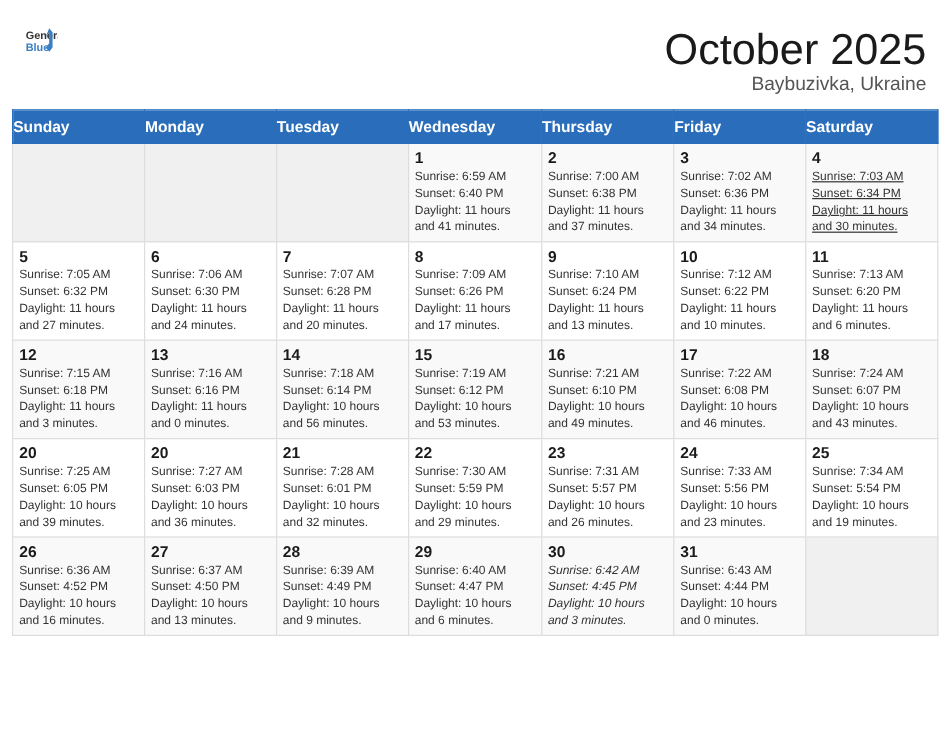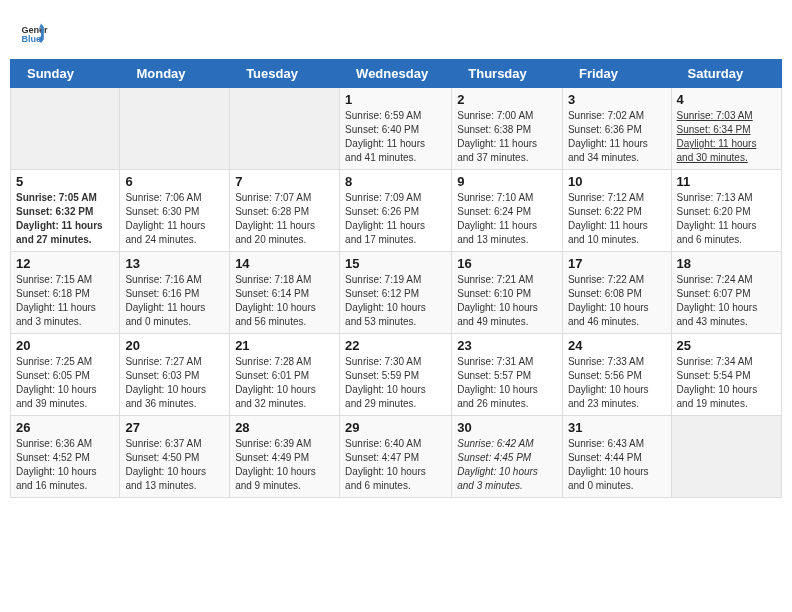--- a/index.html
+++ b/index.html
@@ -41,21 +41,21 @@
     .calendar {
       width: 100%;
       border-collapse: collapse;
       margin-top: 6px;
     }
     .calendar th {
       background-color: #2a6ebb;
       color: #fff;
       font-size: 13px;
       font-weight: bold;
-      padding: 6px 16px;
+      padding: 6px 0;
       text-align: left;
       border: 1px solid #2a6ebb;
     }
     .calendar td {
       vertical-align: top;
       padding: 4px 5px;
       font-size: 10.5px;
       color: #333;
       border: 1px solid #ddd;
       width: 113px;
@@ -87,20 +87,24 @@
 </head>
 <body>
 
 <div class="header">
   <div class="logo">
     <svg class="logo-icon" viewBox="0 0 40 40" xmlns="http://www.w3.org/2000/svg">
       <text x="2" y="18" font-size="13" font-weight="bold" fill="#333">General</text>
       <text x="2" y="32" font-size="13" font-weight="bold" fill="#3a7fc1">Blue</text>
       <polygon points="30,5 38,15 34,10 34,28 38,23 30,33 26,28 30,23 30,10 26,15" fill="#3a7fc1"></polygon>
     </svg>
+  </div>
+  <div class="title-block">
+    <div class="month-title">October 2025</div>
+    <div class="location-title">Baybuzivka, Ukraine</div>
   </div>
 </div>
 
 <table class="calendar">
   <thead>
     <tr>
     <th>Sunday</th>
         <th>Monday</th>
         <th>Tuesday</th>
         <th>Wednesday</th>
@@ -139,21 +143,21 @@
           <span class="day-num">4</span>
           <div class="day-info" style="white-space: pre-line; text-decoration: underline;">Sunrise: 7:03 AM
 Sunset: 6:34 PM
 Daylight: 11 hours
 and 30 minutes.</div>
         </td>
       </tr>
       <tr>
         <td>
           <span class="day-num">5</span>
-          <div class="day-info" style="white-space: pre-line; font-weight: bold;">Sunrise: 7:05 AM
+          <div class="day-info" style="white-space: pre-line;">Sunrise: 7:05 AM
 Sunset: 6:32 PM
 Daylight: 11 hours
 and 27 minutes.</div>
         </td>
         <td>
           <span class="day-num">6</span>
           <div class="day-info" style="white-space: pre-line;">Sunrise: 7:06 AM
 Sunset: 6:30 PM
 Daylight: 11 hours
 and 24 minutes.</div>

